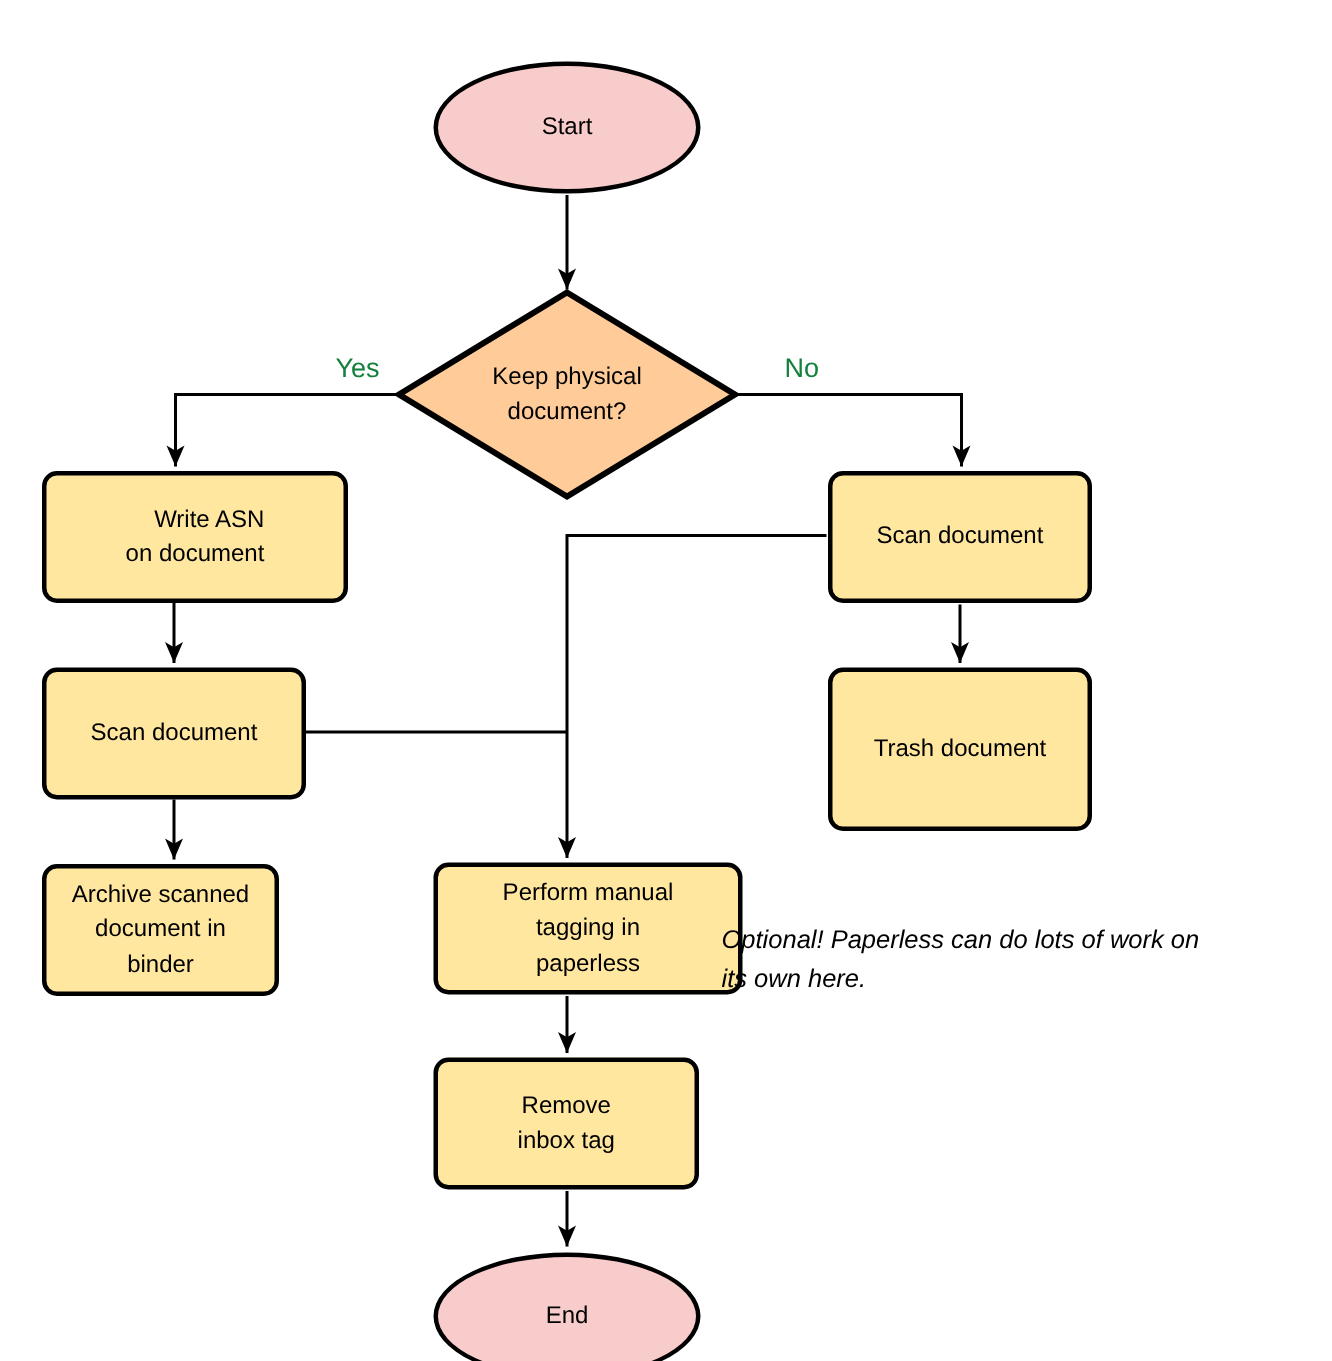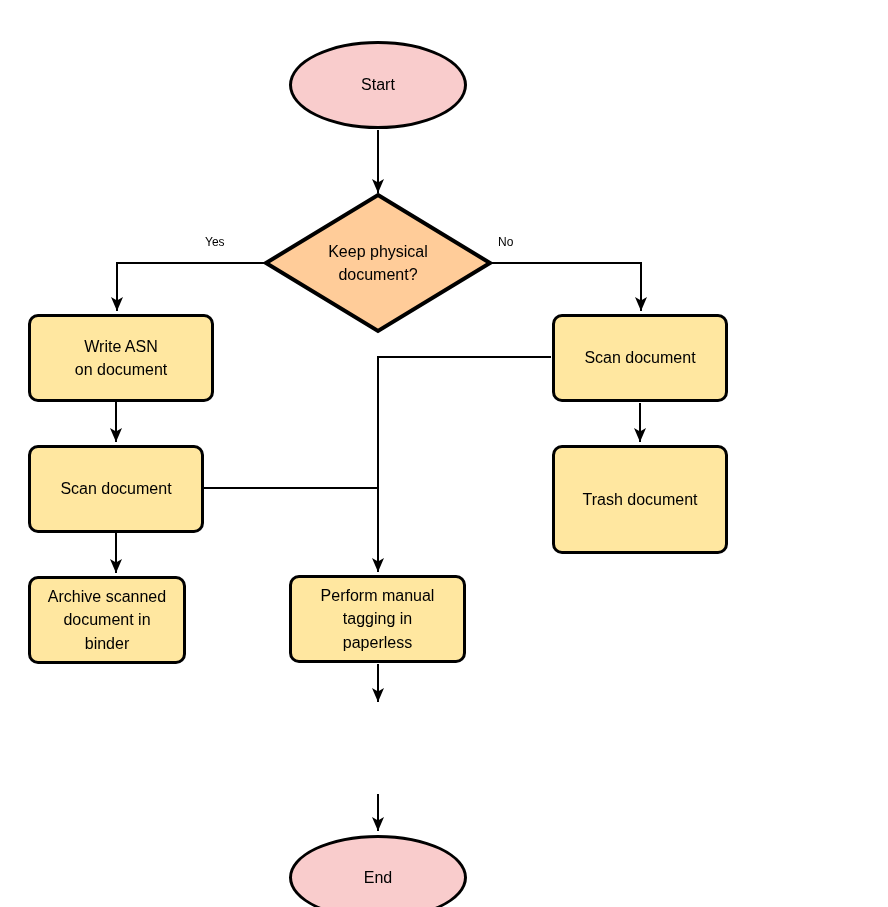--- a/index.html
+++ b/index.html
@@ -48,23 +48,23 @@
   .terminator {
     background: #F9CCCC;
     border: 3px solid #000000;
     border-radius: 50%;
   }
   .decision-label {
     background: transparent;
   }
   .edge-label {
     position: absolute;
-    font-size: 12px;
-    color: #000000;
-    text-align: left;
+    font-size: 18px;
+    color: #15803d;
+    text-align: right;
   }
   .annotation {
     position: absolute;
     left: 481px;
     top: 591px;
     width: 402px;
     font-style: italic;
     font-size: 17px;
     line-height: 26px;
     color: #000000;
@@ -110,45 +110,51 @@
   </div>
 
   <div class="node decision-label" style="left:288px; top:200px; width:180px; height:80px;">
     <span>Keep physical
 document?</span>
   </div>
 
   <div class="edge-label" style="left:205px; top:212px; width:48px;">Yes</div>
   <div class="edge-label" style="left:498px; top:212px; width:48px;">No</div>
 
-  <div class="node process" style="left:28px; top:291px; width:186px; height:88px;">
+  <div class="node process" style="left:28px; top:291px; width:204px; height:88px;text-align:right;">
     <span>Write ASN
 on document</span>
   </div>
   <div class="node process" style="left:28px; top:422px; width:176px; height:88px;">
     <span>Scan document</span>
   </div>
   <div class="node process" style="left:28px; top:553px; width:158px; height:88px;">
     <span>Archive scanned
 document in
 binder</span>
   </div>
 
   <div class="node process" style="left:552px; top:291px; width:176px; height:88px;">
     <span>Scan document</span>
   </div>
   <div class="node process" style="left:552px; top:422px; width:176px; height:109px;">
     <span>Trash document</span>
   </div>
 
-  <div class="node process" style="left:289px; top:552px; width:177px; height:88px;">
+  <div class="node process" style="left:289px; top:552px; width:206px; height:88px;">
     <span>Perform manual
 tagging in
 paperless</span>
+  </div>
+  <div class="node process" style="left:289px; top:682px; width:177px; height:88px;">
+    <span>Remove
+inbox tag</span>
   </div>
   <div class="node terminator" style="left:289px; top:812px; width:178px; height:85px;text-align:right;">
     <span>End</span>
   </div>
 
+  <div class="annotation">Optional! Paperless can do lots of work on
+its own here.</div>
 
   <div class="bottom-edge-line"></div>
 
 </div>
 
 </body></html>

